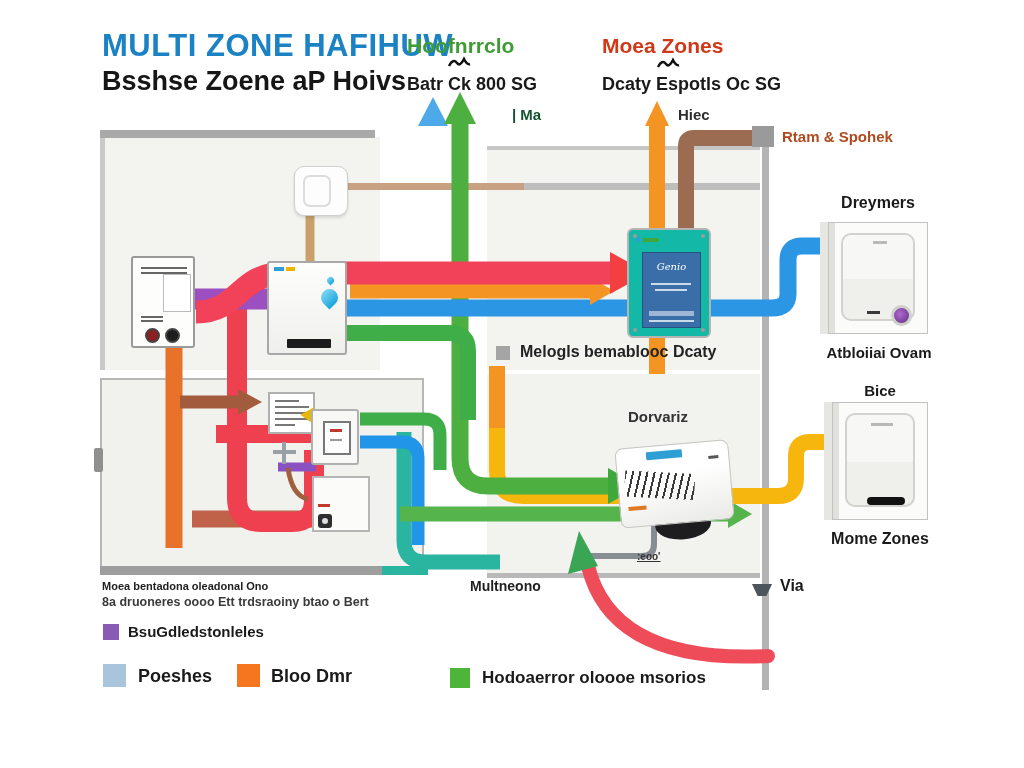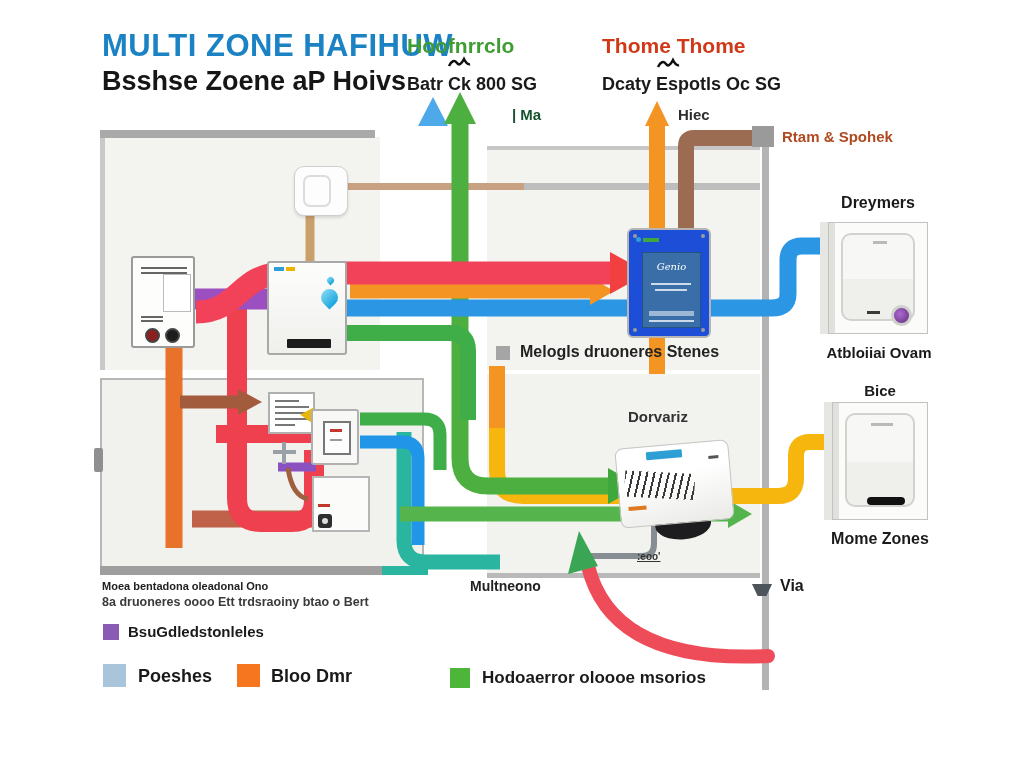--- a/index.html
+++ b/index.html
@@ -25,21 +25,21 @@
   .device{position:absolute;z-index:3;box-sizing:border-box;}
   #elec-panel{left:131px;top:256px;width:64px;height:92px;background:#fdfdfc;border:2px solid #9a9a9a;border-radius:3px;}
   .vent{position:absolute;background:#666;height:2px;}
   #elec-inset{position:absolute;left:30px;top:16px;width:26px;height:36px;background:#fff;border:1px solid #bbb;}
   .btn-round{position:absolute;width:11px;height:11px;border-radius:50%;border:2px solid #444;}
   #wall-switch{left:294px;top:166px;width:54px;height:50px;background:#fdfdfd;border:1px solid #cfcfcf;border-radius:10px;box-shadow:0 2px 3px rgba(0,0,0,.12);}
   #switch-inner{position:absolute;left:8px;top:8px;width:24px;height:28px;border:2px solid #dcdcda;border-radius:7px;}
   #boiler{left:267px;top:261px;width:80px;height:94px;background:linear-gradient(#fdfdfc,#efefec);border:2px solid #a8a8a8;border-radius:3px;}
   .drop{position:absolute;background:linear-gradient(#7fd4f2,#18a6dd);border-radius:50% 50% 50% 0;transform:rotate(-45deg);}
   #boiler-slot{position:absolute;left:18px;top:76px;width:44px;height:9px;background:#1c1c1c;border-radius:1px;}
-  #thermo1{left:627px;top:228px;width:84px;height:110px;background:#1d4ed8;border:2px solid #b5b5b5;border-radius:6px;}
+  #thermo1{left:627px;top:228px;width:84px;height:110px;background:#14b8a6;border:2px solid #b5b5b5;border-radius:6px;}
   #thermo1-screen{position:absolute;left:13px;top:22px;width:57px;height:74px;background:#3a6ea8;border:1px solid #28527e;}
   .scr-line{position:absolute;background:rgba(255,255,255,.75);height:2px;}
   .screw{position:absolute;width:4px;height:4px;border-radius:50%;background:#9c9c9c;}
   #doc-box{left:268px;top:392px;width:47px;height:42px;background:#fff;border:2px solid #b0b0b0;}
   .doc-line{position:absolute;background:#777;height:2px;}
   #doc-arrow{position:absolute;right:-4px;top:12px;width:0;height:0;border-left:7px solid transparent;border-right:7px solid transparent;border-bottom:14px solid #e8b50a;transform:rotate(35deg);}
   #thermo2{left:311px;top:409px;width:48px;height:56px;background:#f8f8f7;border:2px solid #b0b0b0;border-radius:3px;}
   #thermo2-screen{position:absolute;left:10px;top:10px;width:24px;height:30px;border:2px solid #777;background:#fdfdfd;}
   #small-box{left:312px;top:476px;width:58px;height:56px;background:#fbfbfa;border:2px solid #b5b5b5;}
   #sb-icon{position:absolute;left:4px;top:36px;width:14px;height:14px;background:#2e2e30;border-radius:3px;}
@@ -250,37 +250,37 @@
 
   <div class="lbl" id="title1">MULTI ZONE HAFIHUW</div>
   <div class="lbl" id="title2">Bsshse Zoene aP Hoivs</div>
 
   <div class="lbl" id="h-supply">Hoofnrrclo</div>
   <div class="lbl" id="sub-supply">Batr Ck 800 SG</div>
   <svg class="glyph" style="left:446px;top:56px;" width="26" height="14">
     <path d="M3 10 q4 -8 8 -3 q3 4 7 -4 q3 6 6 5" stroke="#111" stroke-width="2.5" fill="none"></path>
   </svg>
 
-  <div class="lbl" id="h-zones">Thome Thome</div>
+  <div class="lbl" id="h-zones">Moea Zones</div>
   <div class="lbl" id="sub-zones">Dcaty Espotls Oc SG</div>
   <svg class="glyph" style="left:655px;top:57px;" width="26" height="14">
     <path d="M3 10 q4 -8 8 -3 q3 4 7 -4 q3 6 6 5" stroke="#111" stroke-width="2.5" fill="none"></path>
   </svg>
 
   <div class="lbl" id="lbl-ma">| Ma</div>
   <div class="lbl" id="lbl-hiec">Hiec</div>
   <div class="lbl" id="lbl-rtam">Rtam &amp; Spohek</div>
 
   <div class="lbl" id="lbl-dreymers">Dreymers</div>
   <div class="lbl" id="lbl-atbl">Atbloiiai Ovam</div>
   <div class="lbl" id="lbl-bice">Bice</div>
   <div class="lbl" id="lbl-mome">Mome Zones</div>
 
   <div class="abs" id="bullet-stenes"></div>
-  <div class="lbl" id="lbl-stenes">Melogls druoneres Stenes</div>
+  <div class="lbl" id="lbl-stenes">Melogls bemablooc Dcaty</div>
   <div class="lbl" id="lbl-dorvariz">Dorvariz</div>
   <div class="lbl" id="lbl-mult">Multneono</div>
   <div class="lbl" id="lbl-root">:eoo'</div>
 
   <div class="abs" id="via-marker"></div>
   <div class="lbl" id="lbl-via">Via</div>
 
   <div class="lbl" id="notes">
     <div id="note1">Moea bentadona oleadonal Ono</div>
     <div id="note2">8a druoneres oooo Ett trdsraoiny btao o Bert</div>

